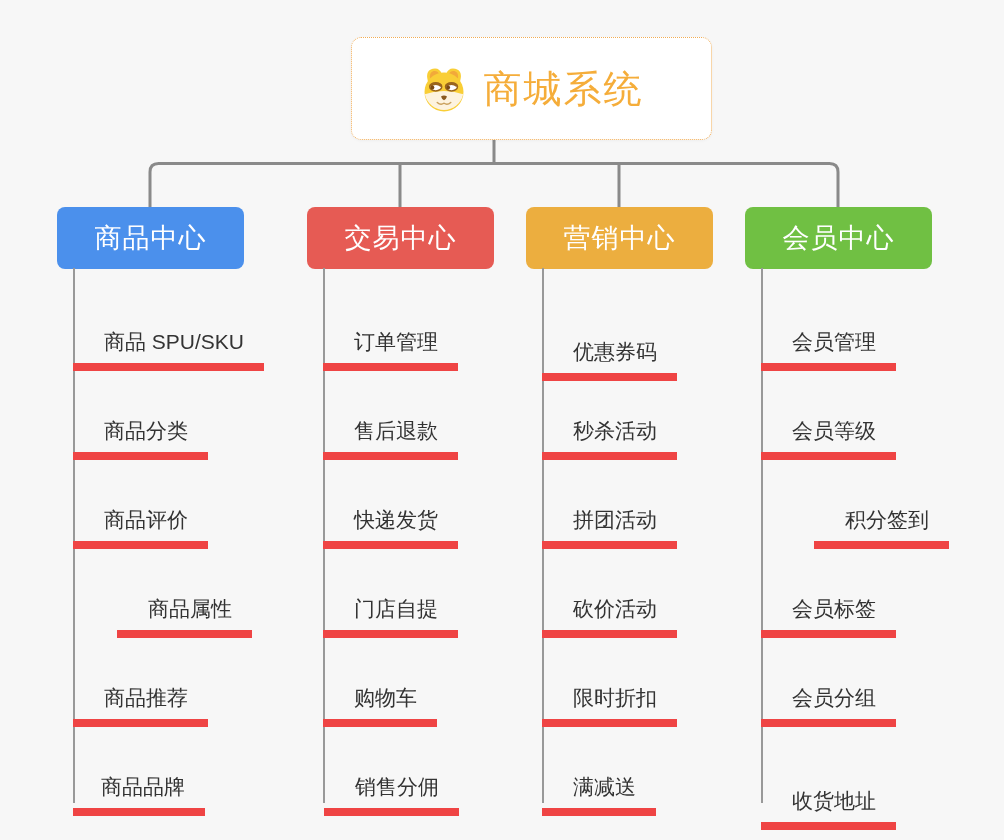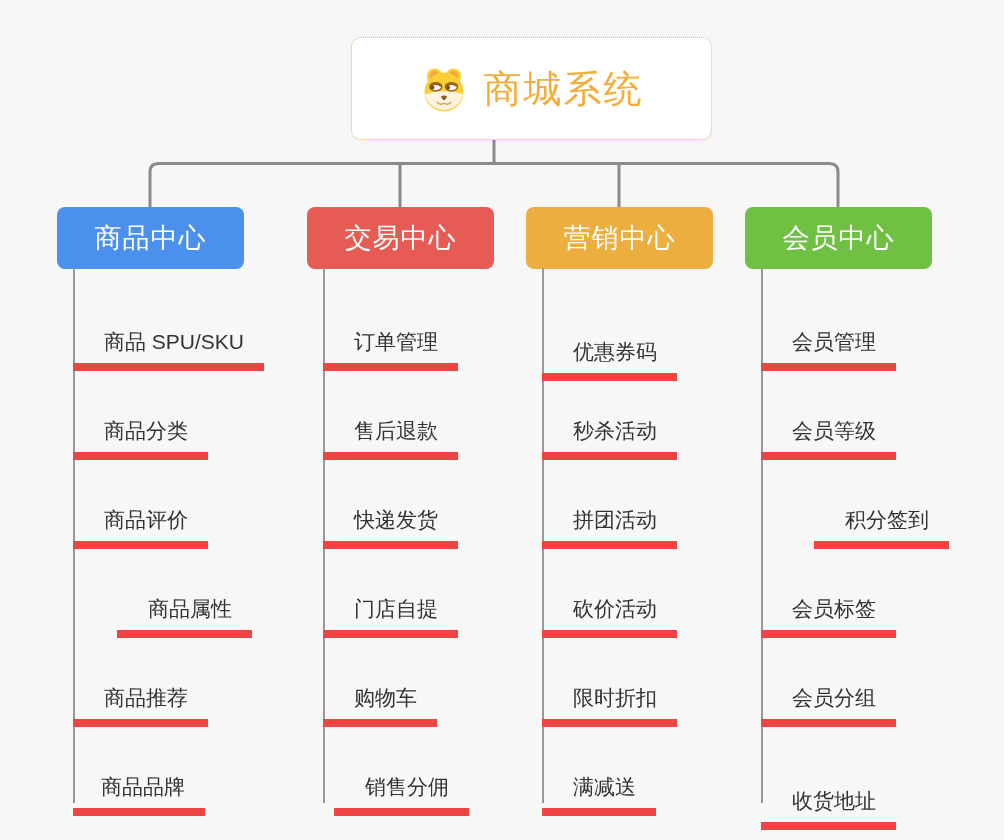--- a/index.html
+++ b/index.html
@@ -125,21 +125,21 @@
       <div class="leaf-node" style="left: 73px; top: 577px; margin-left: 44px;">商品属性</div>
       <div class="leaf-node" style="left: 73px; top: 666px;">商品推荐</div>
       <div class="leaf-node" style="left: 73px; top: 755px; padding-left: 28px;">商品品牌</div>
       <div class="branch-node" style="left: 307px; background: rgb(230, 91, 84);">交易中心</div>
       <div class="branch-trunk" style="left: 323px;"></div>
       <div class="leaf-node" style="left: 323px; top: 310px;">订单管理</div>
       <div class="leaf-node" style="left: 323px; top: 399px;">售后退款</div>
       <div class="leaf-node" style="left: 323px; top: 488px;">快递发货</div>
       <div class="leaf-node" style="left: 323px; top: 577px;">门店自提</div>
       <div class="leaf-node" style="left: 323px; top: 666px;">购物车</div>
-      <div class="leaf-node" style="left: 334px; top: 755px; text-align: center;">销售分佣</div>
+      <div class="leaf-node" style="left: 324px; top: 755px; text-align: center;">销售分佣</div>
       <div class="branch-node" style="left: 526px; background: rgb(236, 174, 63);">营销中心</div>
       <div class="branch-trunk" style="left: 542px;"></div>
       <div class="leaf-node" style="left: 542px; top: 320px;">优惠券码</div>
       <div class="leaf-node" style="left: 542px; top: 399px;">秒杀活动</div>
       <div class="leaf-node" style="left: 542px; top: 488px;">拼团活动</div>
       <div class="leaf-node" style="left: 542px; top: 577px;">砍价活动</div>
       <div class="leaf-node" style="left: 542px; top: 666px;">限时折扣</div>
       <div class="leaf-node" style="left: 542px; top: 755px;">满减送</div>
       <div class="branch-node" style="left: 745px; background: rgb(112, 192, 67);">会员中心</div>
       <div class="branch-trunk" style="left: 761px;"></div>

